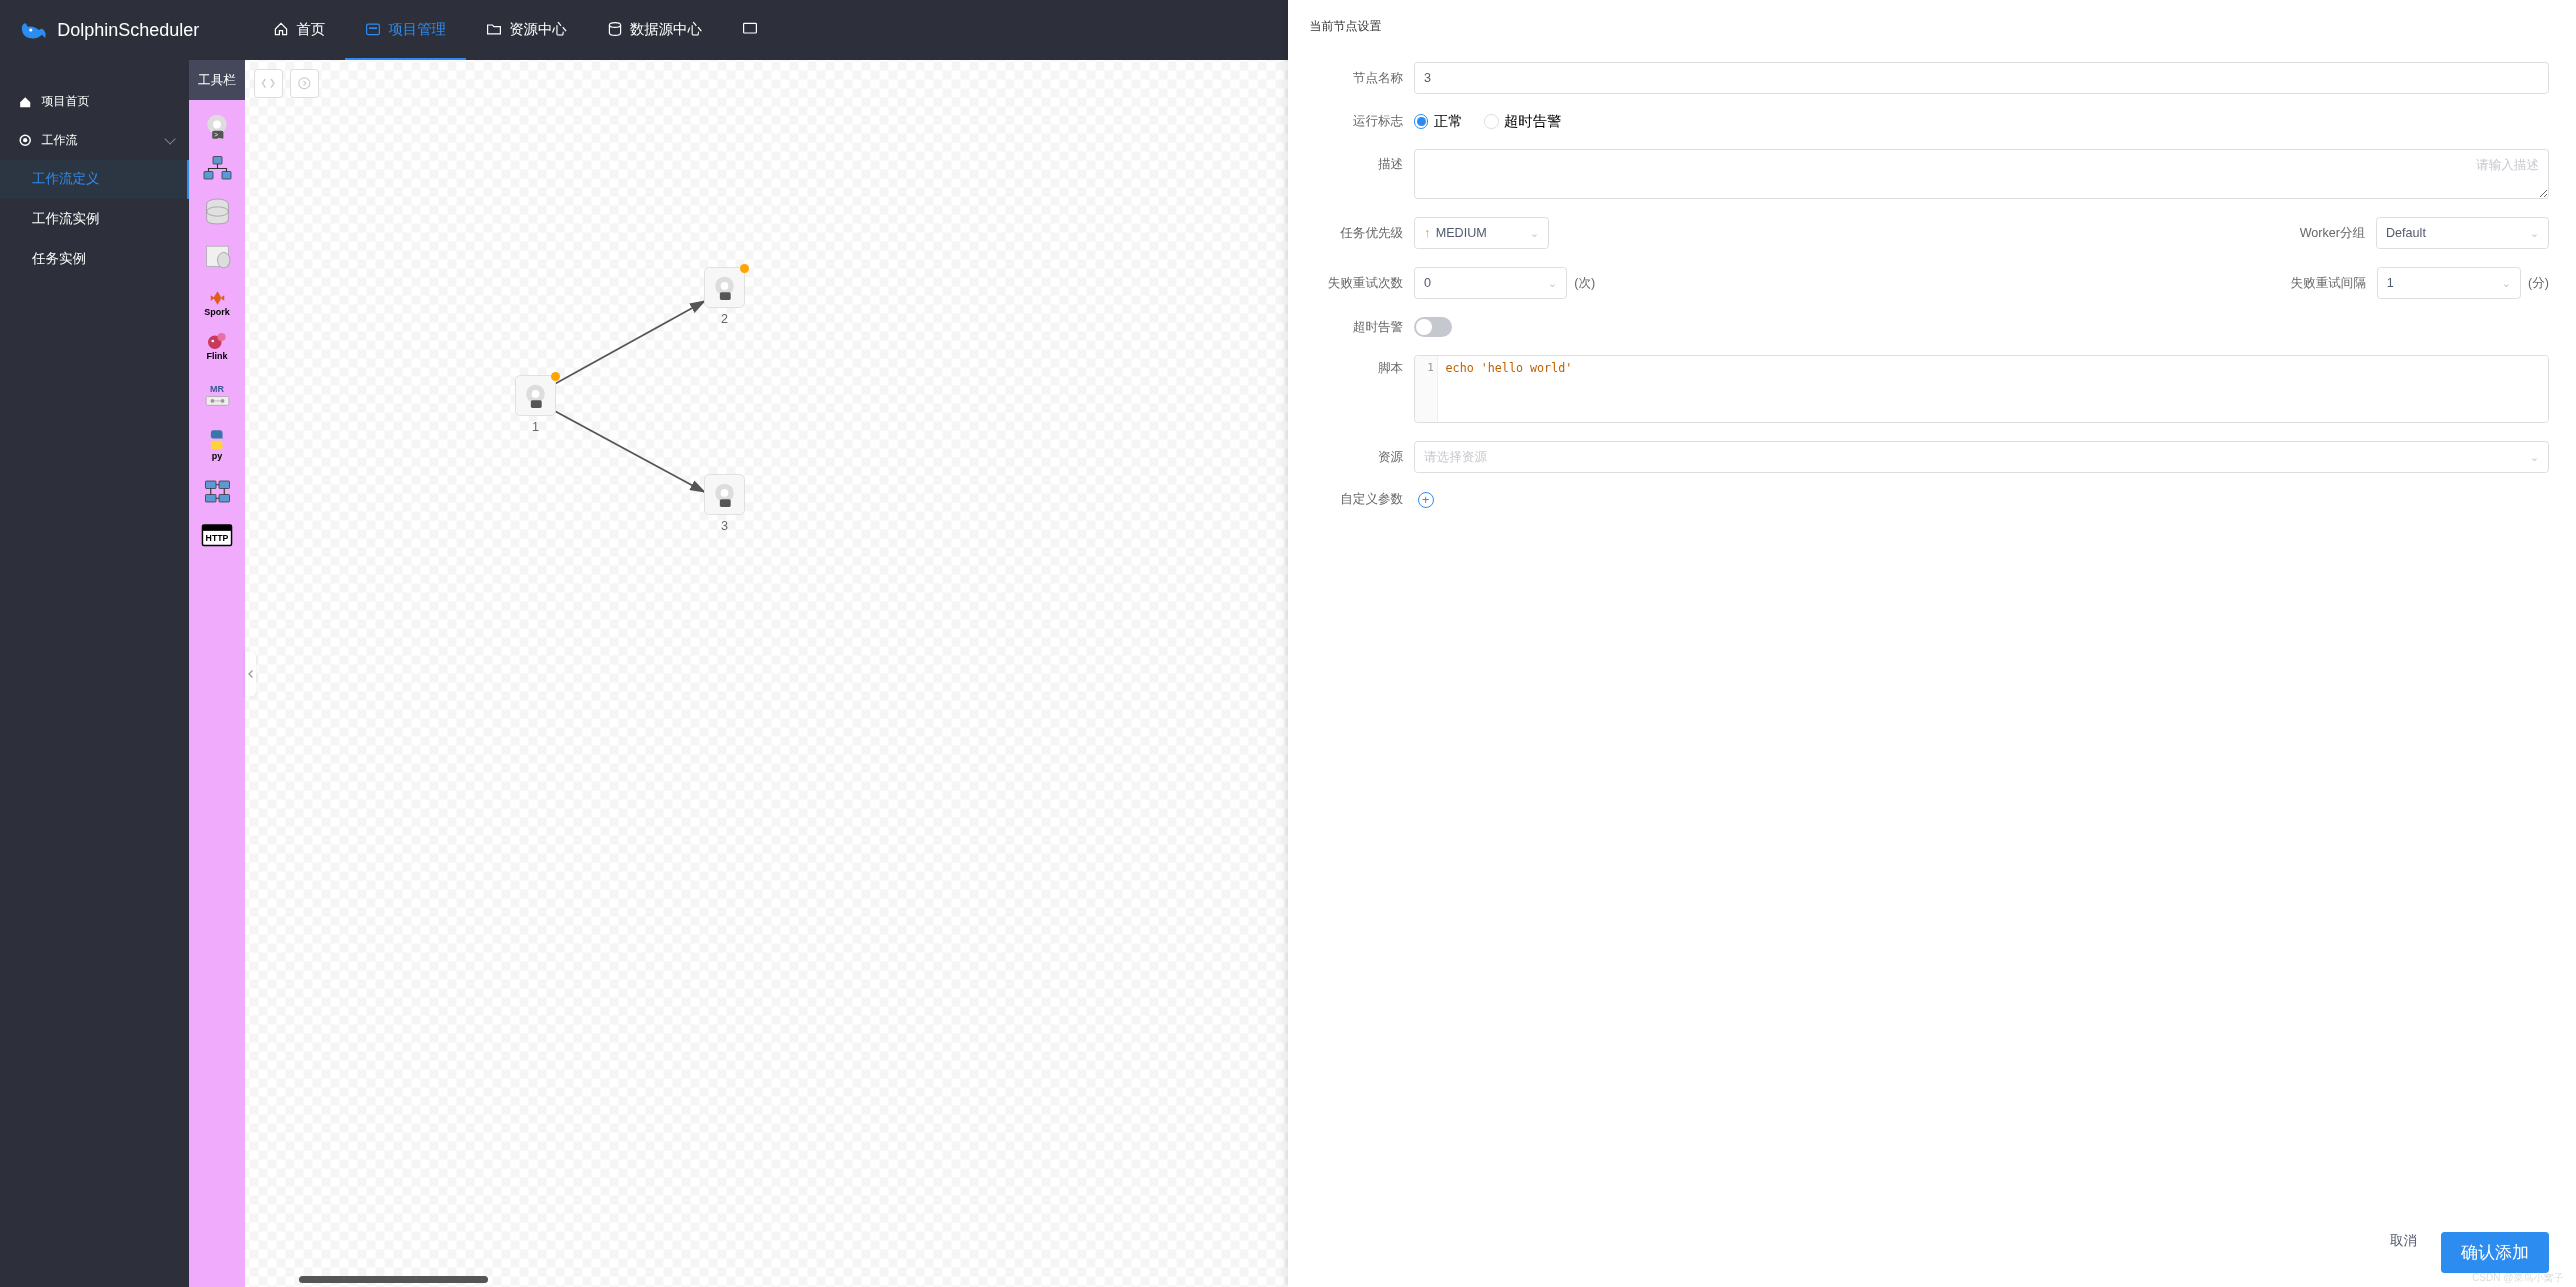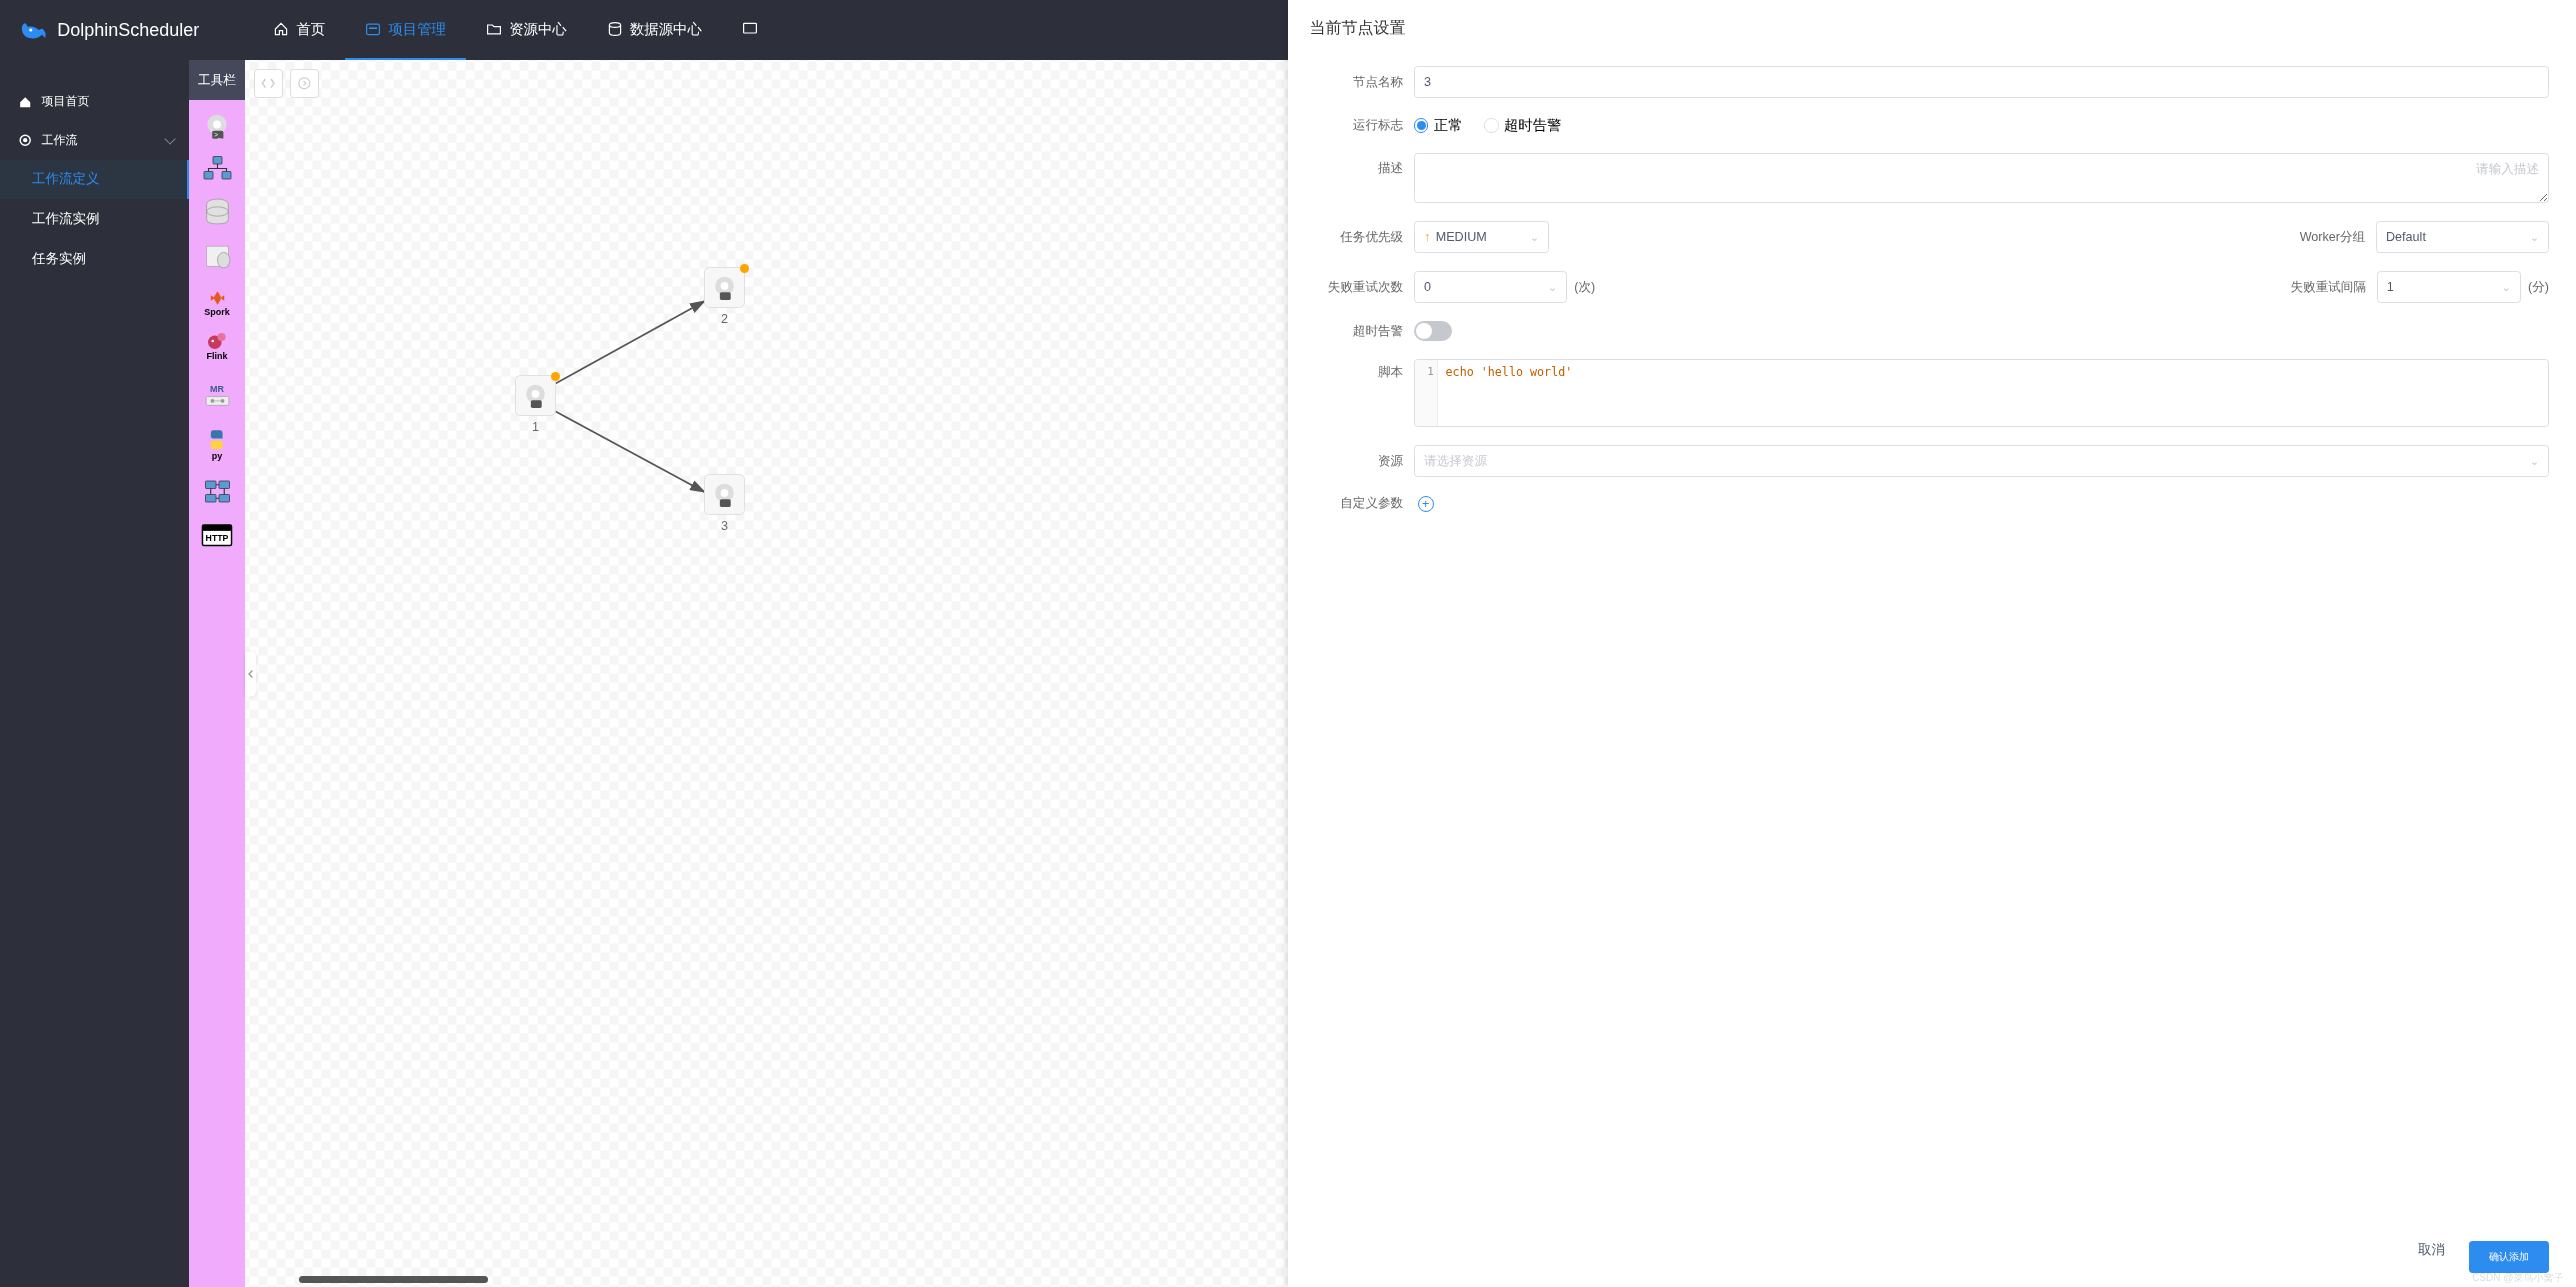--- a/index.html
+++ b/index.html
@@ -37,21 +37,21 @@
     .node-gear { width: 31px; height: 31px; }
     .node-dot { width: 9px; height: 9px; border-radius: 50%; background: #ffa500; position: absolute; top: -4.5px; right: -4.5px; }
     .node-lbl { font-size: 12.6px; color: #666; margin-top: 3.6px; }
     .edge { position: absolute; pointer-events: none; }
     
     .collapse-tab { position: absolute; left: 0; top: 50%; transform: translateY(-50%); width: 10.8px; height: 45px; background: #fff; border-radius: 0 5.4px 5.4px 0; box-shadow: 0 0 3.6px rgba(0,0,0,.1); display: flex; align-items: center; justify-content: center; cursor: pointer; }
     
     .hscroll { position: absolute; bottom: 3.6px; left: 54px; width: 189px; height: 7.2px; background: #555; border-radius: 3.6px; }
     
     .panel { position: absolute; right: 0; top: 0; width: 50%; height: 100%; background: #fff; box-shadow: -1.8px 0 7.2px rgba(0,0,0,.12); display: flex; flex-direction: column; z-index: 20; }
-    .panel-head { padding: 18px 21.6px; font-size: 16px; color: #333; }
+    .panel-head { padding: 18px 21.6px; font-size: 12px; color: #333; }
     .panel-body { flex: 1; padding: 9px 18px 9px 0; overflow-y: auto; }
     .form-row { display: flex; align-items: center; margin-bottom: 18px; padding-right: 9px; }
     .form-row.top { align-items: flex-start; }
     .f-label { width: 126px; text-align: right; padding-right: 10.8px; color: #666; font-size: 12.6px; flex-shrink: 0; }
     .f-ctrl { flex: 1; display: flex; align-items: center; gap: 9px; }
     .inp, .sel, .ta { width: 100%; border: 0.9px solid #dcdee2; border-radius: 3.6px; padding: 7.2px 9px; font-size: 12.6px; color: #515a6e; }
     .inp { height: 32px; }
     .sel { height: 32px; display: flex; align-items: center; justify-content: space-between; cursor: pointer; background: #fff; }
     .ta { height: 50px; resize: both; font-family: inherit; text-align: right; }
     .ta::placeholder, .inp::placeholder { color: #c5c8ce; }
@@ -67,21 +67,21 @@
     .prio-arrow { color: #ff9900; font-weight: bold; }
     .chev { color: #c5c8ce; font-size: 10.8px; }
     .toggle { width: 38px; height: 20px; background: #c5c8ce; border-radius: 10px; position: relative; cursor: pointer; }
     .toggle::after { content: ""; position: absolute; width: 16px; height: 16px; background: #fff; border-radius: 50%; top: 1.8px; left: 1.8px; }
     .script-box { flex: 1; border: 0.9px solid #dcdee2; border-radius: 3.6px; display: flex; min-height: 68px; background: repeating-linear-gradient(45deg, #fafafa, #fafafa 3.6px, #fff 3.6px, #fff 7.2px); }
     .script-gutter { width: 23.4px; background: #fafafa; border-right: 0.9px solid #eee; text-align: right; padding: 5.4px 3.6px 0 0; font-size: 10.8px; color: #999; font-family: monospace; border-radius: 3.6px 0 0 3.6px; }
     .script-code { flex: 1; padding: 5.4px 7.2px; font-family: monospace; font-size: 11.7px; color: #c06000; background: #fff; border-radius: 0 3.6px 3.6px 0; }
     .add-ico { width: 16px; height: 16px; border: 1.4px solid #2d8cf0; border-radius: 50%; color: #2d8cf0; display: flex; align-items: center; justify-content: center; font-size: 12.6px; cursor: pointer; margin-left: 3.6px; }
     .panel-foot { display: flex; justify-content: flex-end; gap: 24px; padding: 14.4px 27px; align-items: flex-start; margin-left: 47px; }
     .btn-cancel { font-size: 13.5px; color: #515a6e; cursor: pointer; }
-    .btn-confirm { background: #2d8cf0; color: #fff; padding: 9px 20px; border-radius: 3.6px; font-size: 10px; cursor: pointer; border: none; }
+    .btn-confirm { background: #2d8cf0; color: #fff; padding: 9px 20px; border-radius: 3.6px; font-size: 17px; cursor: pointer; border: none; }
     .watermark { position: absolute; right: 12.6px; bottom: 1.8px; font-size: 10px; color: #ddd; }
   </style>
 </head>
 <body>
 
 <div class="topbar">
   <div class="logo">
     <svg class="logo-icon" viewBox="0 0 40 40">
       <path d="M8 12 Q4 14 5 20 Q6 28 14 30 Q24 32 30 26 L34 30 Q36 22 30 18 L26 20 Q20 14 12 16 Q10 10 8 12 Z" fill="#2d8cf0"></path>
       <circle cx="16" cy="20" r="2" fill="#fff"></circle>

